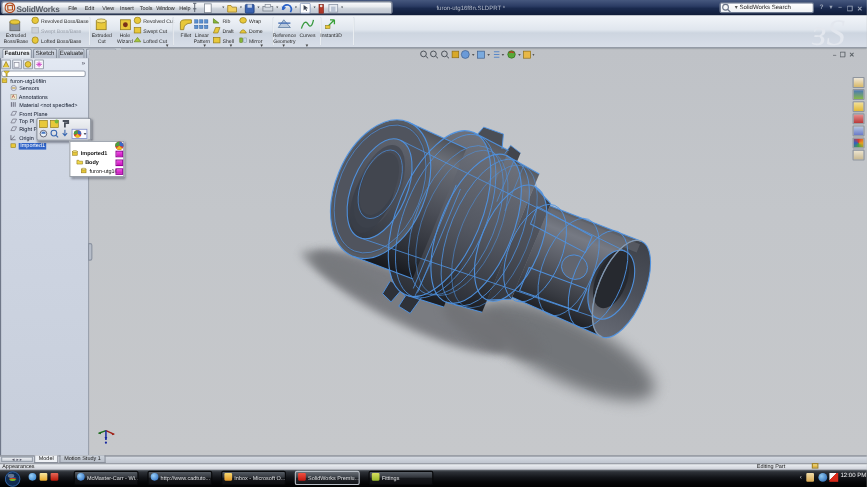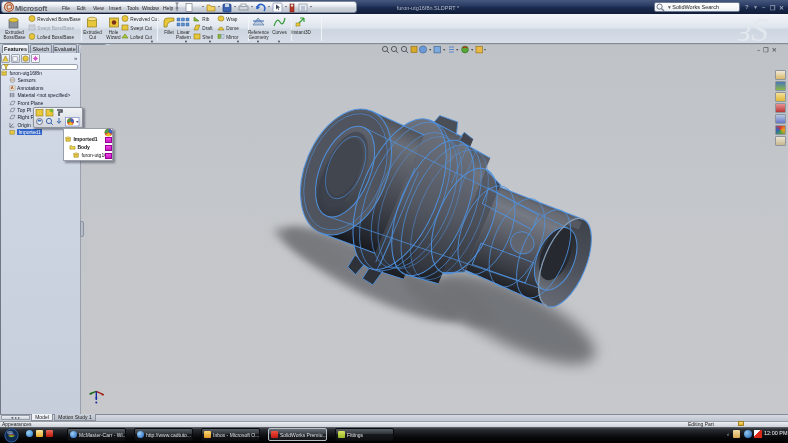--- a/index.html
+++ b/index.html
@@ -39,21 +39,21 @@
 .pp svg{display:inline-block;vertical-align:-1px}
 </style></head>
 <body>
 <div id="app">
   <div class="abs" id="title"></div>
   <div class="abs" id="menupill"></div>
   <svg class="abs" style="left:4px;top:2px" width="10" height="10" viewBox="0 0 10 10">
       <circle cx="5" cy="5" r="4.4" fill="#e8e2d6" stroke="#b34a1e" stroke-width="1.1"></circle>
       <path d="M3 3.2 L7.2 2.8 L7.4 6.8 L3.2 7.2 Z" fill="none" stroke="#b34a1e" stroke-width="1"></path>
     </svg>
-  <div class="abs" id="swname">Microsoft</div>
+  <div class="abs" id="swname">SolidWorks</div>
   <div class="abs menu" style="left:62px">File</div>
   <div class="abs menu" style="left:77px">Edit</div>
   <div class="abs menu" style="left:93px">View</div>
   <div class="abs menu" style="left:109px">Insert</div>
   <div class="abs menu" style="left:127px">Tools</div>
   <div class="abs menu" style="left:142px;letter-spacing:-.2px">Window</div>
   <div class="abs menu" style="left:163px">Help</div>
     <svg class="abs" style="left:171px;top:2px" width="165" height="11" viewBox="0 0 165 11">
     <path d="M6 1 L6 6 M4.5 1 L7.5 1 M4.5 6 L7.5 6 M6 6 L6 9" stroke="#5a616e" stroke-width=".9" fill="none"></path>
     <rect x="15" y="1.5" width="6" height="8" fill="#fdfdfe" stroke="#7a828e" stroke-width=".7"></rect>

